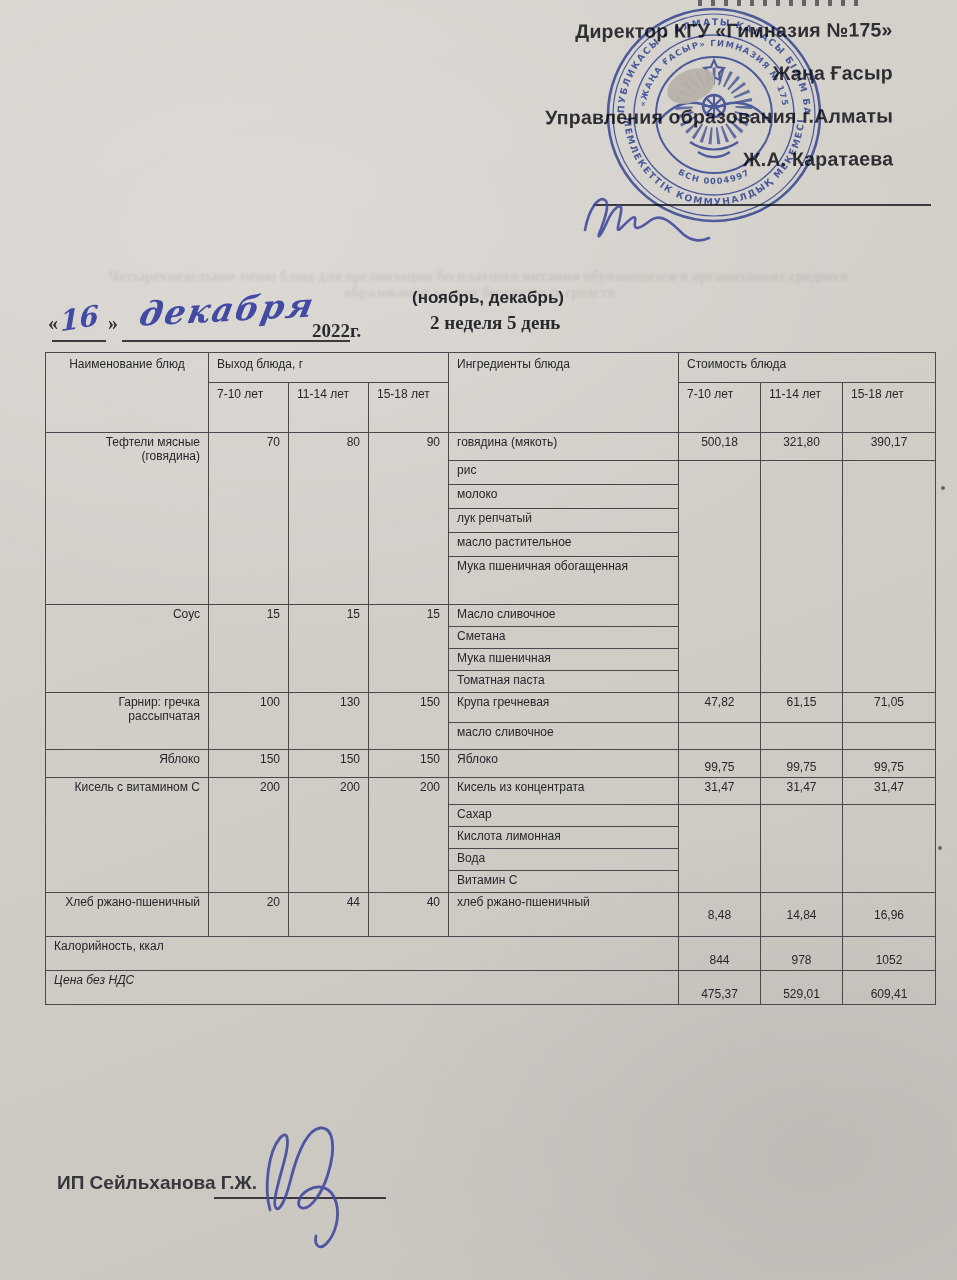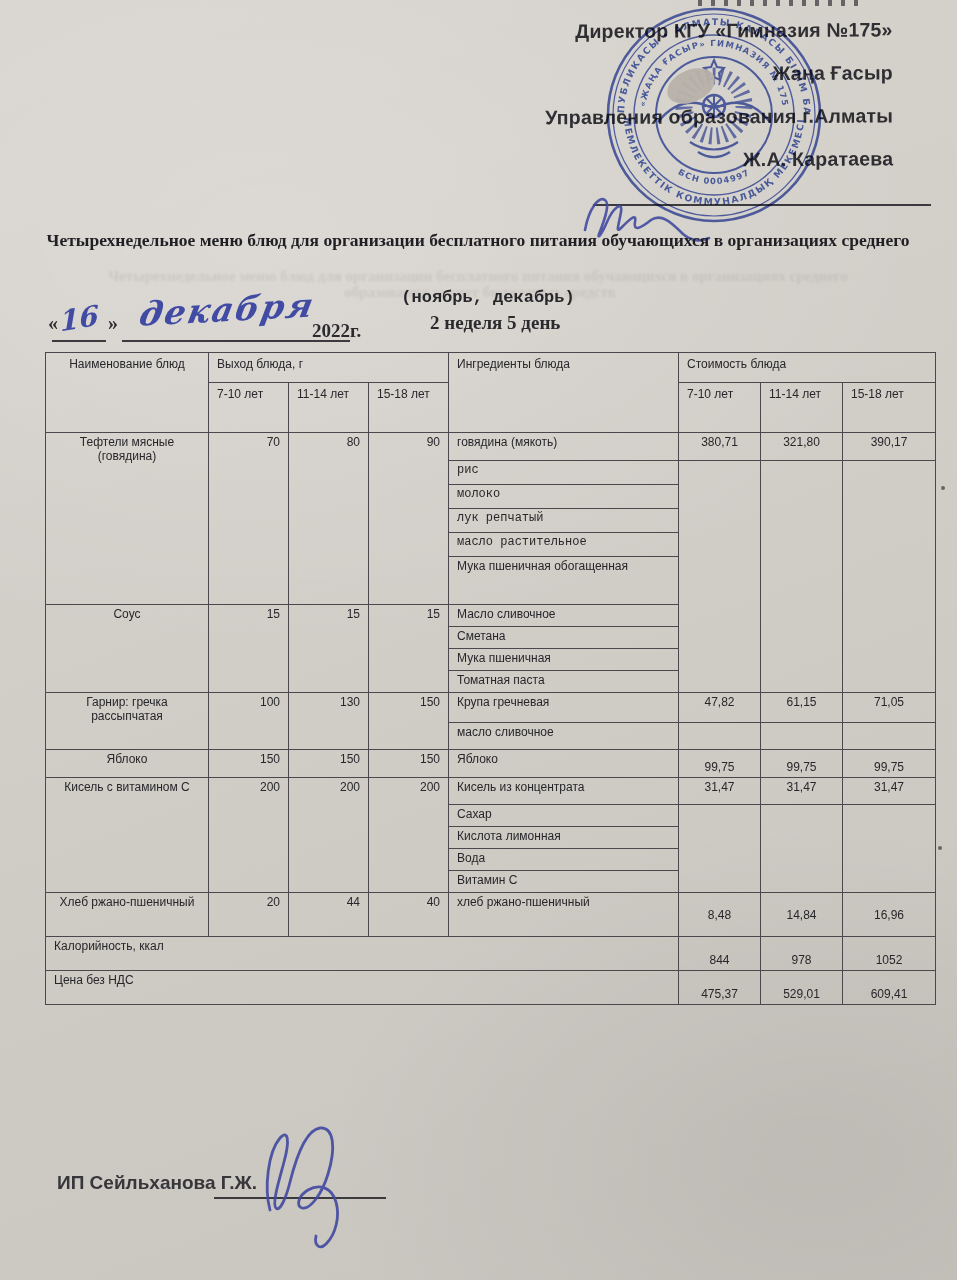--- a/index.html
+++ b/index.html
@@ -30,49 +30,49 @@
   .penstroke{stroke:#434ba0;fill:none;stroke-linecap:round;}
   
   .title-ln{left:28px;width:900px;text-align:center;
     font-family:"Liberation Serif",serif;font-weight:bold;font-size:17.5px;color:#1f1f24;}
   #title1{top:230px;} #title2{top:255px;}
   .ghost{left:58px;width:840px;text-align:center;color:#8d8984;opacity:.20;
     filter:blur(1.1px);font-family:"Liberation Serif",serif;font-weight:bold;
     font-size:15px;white-space:nowrap;overflow:hidden;}
   #ghost1{top:268px;} #ghost2{top:284px;left:300px;width:360px;}
   #subtitle{top:288px;left:28px;width:920px;text-align:center;
-    font-family:Liberation Mono, monospace;font-weight:bold;font-size:17px;color:#26262b;}
+    font-family:Liberation Sans, sans-serif;font-weight:bold;font-size:17px;color:#26262b;}
   
   #daterow{top:296px;left:48px;width:600px;height:52px;
     font-family:"Liberation Serif",serif;font-weight:bold;font-size:20px;}
   .hand{font-family:"DejaVu Serif",serif;font-style:italic;color:#414ba4;}
   #q-open{left:0;top:16px;} #q-close{left:60px;top:16px;}
   #day-line{left:4px;top:44px;width:54px;border-top:2px solid #3a3a3f;}
   #day-val{left:12px;top:6px;font-size:28px;transform:rotate(-9deg) skewX(-8deg);}
   #month-line{left:74px;top:44px;width:228px;border-top:2px solid #3a3a3f;}
   #month-val{left:92px;top:-6px;font-size:33px;letter-spacing:2px;
     transform:rotate(-3deg) skewX(-14deg);}
   #year-val{left:264px;top:24px;font-size:19px;}
   #week-val{left:382px;top:16px;font-size:19px;}
   
   #menu{top:352px;left:45px;width:890px;border-collapse:collapse;table-layout:fixed;
     font-size:12px;color:#27272b;}
   #menu td,#menu th{border:1.6px solid #48484d;padding:2px 8px;vertical-align:top;
     font-weight:normal;overflow:hidden;}
   #menu th{text-align:left;padding-top:4px;}
   #menu th.c-name{text-align:center;}
-  .c-name{text-align:center;padding-top:3px;}
+  .c-name{text-align:right;padding-top:3px;}
   .c-num{text-align:right;}
   .c-cost{text-align:center;}
   .c-ing{padding-left:10px;}
   .c-label{padding-top:4px;}
   .v-bot{vertical-align:bottom !important;padding-bottom:3px !important;text-align:center;}
   .bold{font-weight:bold;}
-  .bitalic{font-weight:bold;}
-  tr.h30{height:30px;} tr.h50{height:50px;} tr.h28{height:28px;} tr.h24{height:24px;font-family:Liberation Mono, monospace;}
+  .bitalic{font-weight:bold;font-style:italic;}
+  tr.h30{height:30px;} tr.h50{height:50px;} tr.h28{height:28px;} tr.h24{height:24px;}
   tr.h48{height:48px;} tr.h22{height:22px;} tr.h27{height:27px;} tr.h44{height:44px;}
   tr.h34{height:34px;}
   
   #footer-signer{top:1172px;left:57px;font-size:19px;font-weight:600;color:#36363b;}
   #sig-line-bottom{top:1197px;left:214px;width:172px;border-top:2px solid #3a3a3f;}
   #footer-signature{left:240px;top:1118px;width:190px;height:140px;}
   .speck{width:4px;height:4px;border-radius:50%;background:#514c46;opacity:.8;}
   #speck1{left:941px;top:486px;} #speck2{left:938px;top:846px;}
 </style>
 </head>
@@ -121,21 +121,20 @@
     </text>
     <text font-size="8.4" letter-spacing="1.2">
       <textPath href="#arcIB" startOffset="50%" text-anchor="middle">БСН 0004997</textPath>
     </text>
   </svg>
 
   <svg id="stamp-signature" class="abs" viewBox="0 0 150 80">
     <path class="penstroke" stroke-width="2.6" opacity=".9" d="M10,52 C14,30 24,18 30,22 C36,26 28,46 24,56 C22,61 26,58 32,44 C38,30 48,22 46,34 C44,46 40,56 46,50 C54,42 62,34 60,44 C58,54 66,50 76,42 C86,35 96,44 108,56 C116,63 126,64 134,60"></path>
   </svg>
 
-  <div id="title1" class="abs title-ln">Четырехнедельное меню блюд для организации бесплатного питания  обучающихся в организациях среднего</div>
   <div id="ghost1" class="abs ghost">Четырехнедельное меню блюд для организации бесплатного питания  обучающихся в организациях среднего</div>
   <div id="ghost2" class="abs ghost">образования за счет бюджетных средств</div>
   <div id="subtitle" class="abs">(ноябрь, декабрь)</div>
 
   <div id="daterow" class="abs">
     <span id="q-open" class="abs">«</span>
     <span id="day-line" class="abs"></span>
     <span id="day-val" class="abs hand">16</span>
     <span id="q-close" class="abs">»</span>
     <span id="month-line" class="abs"></span>
@@ -171,21 +170,21 @@
         <th>15-18 лет</th>
       </tr>
     </thead>
     <tbody>
       <tr class="h28">
         <td class="c-name" rowspan="6">Тефтели мясные (говядина)</td>
         <td class="c-num" rowspan="6">70</td>
         <td class="c-num" rowspan="6">80</td>
         <td class="c-num" rowspan="6">90</td>
         <td class="c-ing">говядина (мякоть)</td>
-        <td class="c-cost">380,71</td>
+        <td class="c-cost">500,18</td>
         <td class="c-cost">321,80</td>
         <td class="c-cost">390,17</td>
       </tr>
       <tr class="h24">
         <td class="c-ing">рис</td>
         <td rowspan="9"></td>
         <td rowspan="9"></td>
         <td rowspan="9"></td>
       </tr>
       <tr class="h24">

